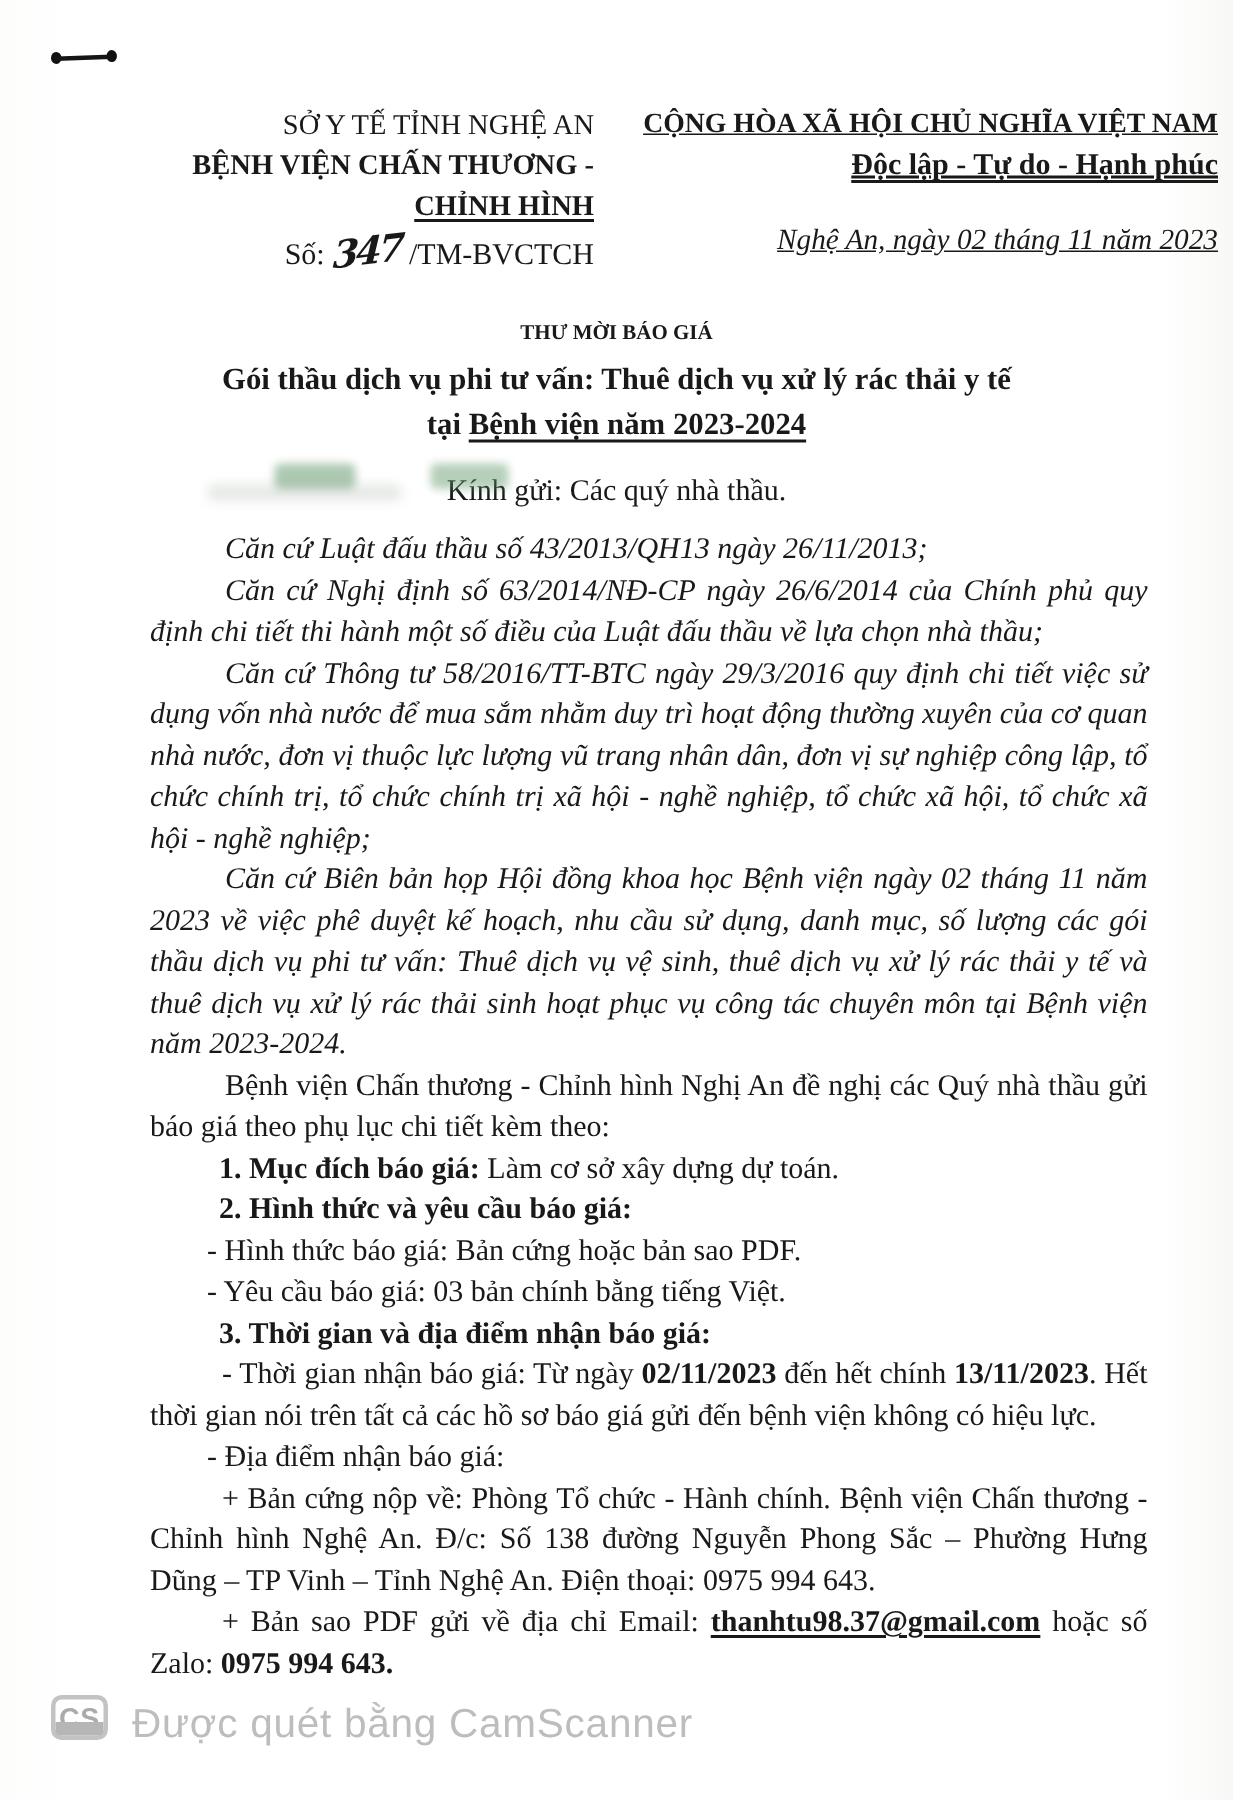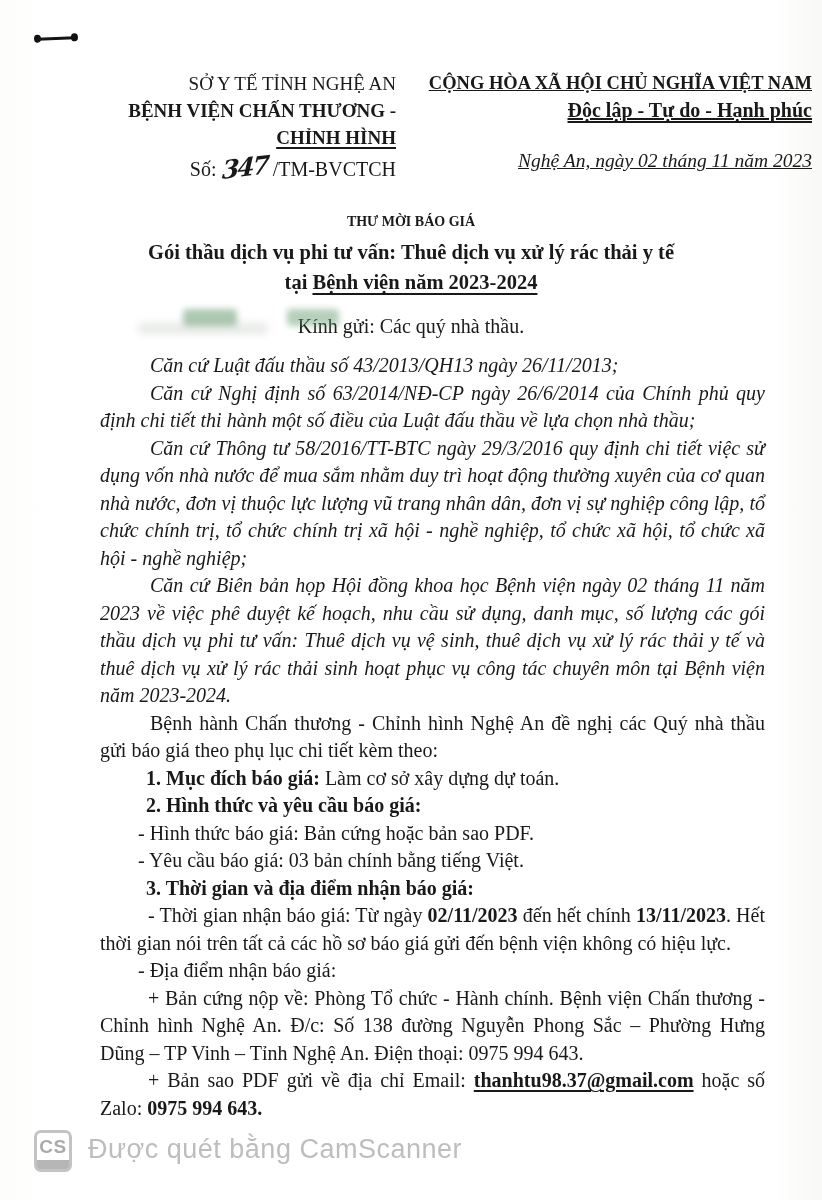--- a/index.html
+++ b/index.html
@@ -47,21 +47,21 @@
   .u { text-decoration:underline; text-decoration-thickness:2px; text-underline-offset:3px; }
 
   
   .smudge { position:absolute; border-radius:4px; filter:blur(3px); }
   .smudge-g1 { left:183px; top:309px; width:54px; height:17px; background:rgba(92,148,102,0.50); }
   .smudge-g2 { left:287px; top:309px; width:52px; height:17px; background:rgba(92,148,102,0.45); }
   .smudge-ghost { left:138px; top:323px; width:130px; height:11px; background:rgba(140,155,140,0.22); filter:blur(4px); }
 
   
   .cam-footer { position:absolute; left:0; top:1126px; width:822px; height:60px; font-family:"Liberation Sans", sans-serif; }
-  .cs-badge { position:absolute; left:34px; top:4px; width:38px; height:42px; border:3px solid #c3c3c3; border-radius:7px; background:#fff; box-sizing:border-box; }
+  .cs-badge { position:absolute; left:34px; top:4px; width:38px; height:30px; border:3px solid #c3c3c3; border-radius:7px; background:#fff; box-sizing:border-box; }
   .cs-badge .cs-letters { display:block; text-align:center; font-size:19px; font-weight:bold; color:#ababab; margin-top:3px; letter-spacing:0.5px; }
   .cs-badge .cs-strip { position:absolute; left:0; bottom:0; width:100%; height:9px; background:#b6b6b6; border-radius:0 0 3px 3px; }
   .cam-text { position:absolute; left:88px; top:8px; font-size:27px; color:#bdbdbd; letter-spacing:0.5px; }
 </style>
 </head>
 <body>
 
 <div class="page">
 
   <div class="pen-mark">
@@ -94,21 +94,21 @@
 
   <div class="smudge smudge-g1"></div>
   <div class="smudge smudge-g2"></div>
   <div class="smudge smudge-ghost"></div>
 
   <div class="body">
     <p class="it ti">Căn cứ Luật đấu thầu số 43/2013/QH13 ngày 26/11/2013;</p>
     <p class="it ti">Căn cứ Nghị định số 63/2014/NĐ-CP ngày 26/6/2014 của Chính phủ quy định chi tiết thi hành một số điều của Luật đấu thầu về lựa chọn nhà thầu;</p>
     <p class="it ti">Căn cứ Thông tư 58/2016/TT-BTC ngày 29/3/2016 quy định chi tiết việc sử dụng vốn nhà nước để mua sắm nhằm duy trì hoạt động thường xuyên của cơ quan nhà nước, đơn vị thuộc lực lượng vũ trang nhân dân, đơn vị sự nghiệp công lập, tổ chức chính trị, tổ chức chính trị xã hội - nghề nghiệp, tổ chức xã hội, tổ chức xã hội - nghề nghiệp;</p>
     <p class="it ti">Căn cứ Biên bản họp Hội đồng khoa học Bệnh viện ngày 02 tháng 11 năm 2023 về việc phê duyệt kế hoạch, nhu cầu sử dụng, danh mục, số lượng các gói thầu dịch vụ phi tư vấn: Thuê dịch vụ vệ sinh, thuê dịch vụ xử lý rác thải y tế và thuê dịch vụ xử lý rác thải sinh hoạt phục vụ công tác chuyên môn tại Bệnh viện năm 2023-2024.</p>
-    <p class="ti">Bệnh hành Chấn thương - Chỉnh hình Nghệ An đề nghị các Quý nhà thầu gửi báo giá theo phụ lục chi tiết kèm theo:</p>
+    <p class="ti">Bệnh viện Chấn thương - Chỉnh hình Nghị An đề nghị các Quý nhà thầu gửi báo giá theo phụ lục chi tiết kèm theo:</p>
     <p class="pl46"><span class="b">1. Mục đích báo giá:</span><span> Làm cơ sở xây dựng dự toán.</span></p>
     <p class="pl46 b">2. Hình thức và yêu cầu báo giá:</p>
     <p class="pl38">- Hình thức báo giá: Bản cứng hoặc bản sao PDF.</p>
     <p class="pl38">- Yêu cầu báo giá: 03 bản chính bằng tiếng Việt.</p>
     <p class="pl46 b">3. Thời gian và địa điểm nhận báo giá:</p>
     <p class="ti48"><span>- Thời gian nhận báo giá: Từ ngày </span><span class="b">02/11/2023</span><span> đến hết chính </span><span class="b">13/11/2023</span><span>. Hết thời gian nói trên tất cả các hồ sơ báo giá gửi đến bệnh viện không có hiệu lực.</span></p>
     <p class="pl38">- Địa điểm nhận báo giá:</p>
     <p class="ti48">+ Bản cứng nộp về: Phòng Tổ chức - Hành chính. Bệnh viện Chấn thương - Chỉnh hình Nghệ An. Đ/c: Số 138 đường Nguyễn Phong Sắc – Phường Hưng Dũng – TP Vinh – Tỉnh Nghệ An. Điện thoại: 0975 994 643.</p>
     <p class="ti48"><span>+ Bản sao PDF gửi về địa chỉ Email: </span><span class="b u">thanhtu98.37@gmail.com</span><span> hoặc số Zalo: </span><span class="b">0975 994 643.</span></p>
   </div>

